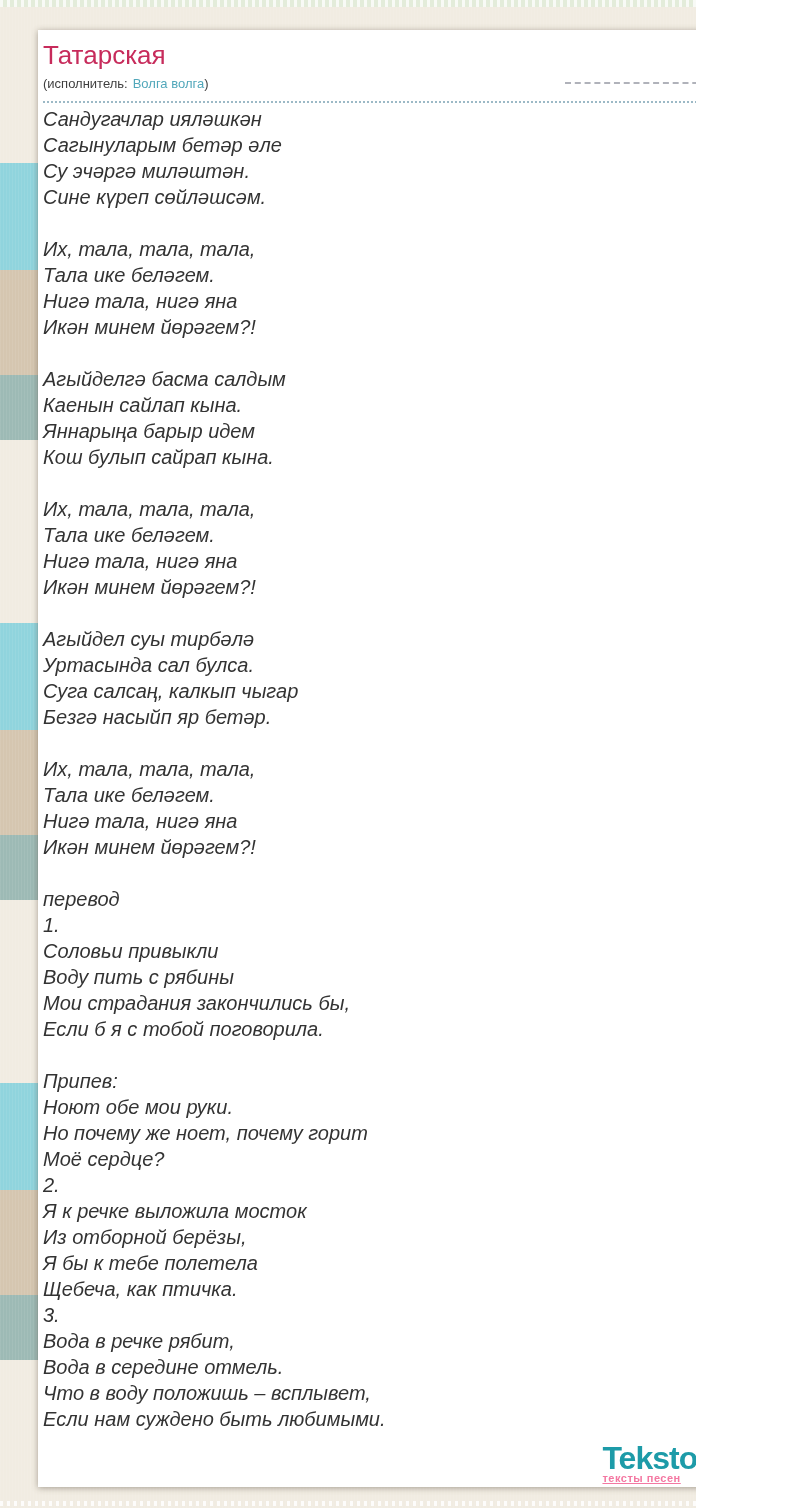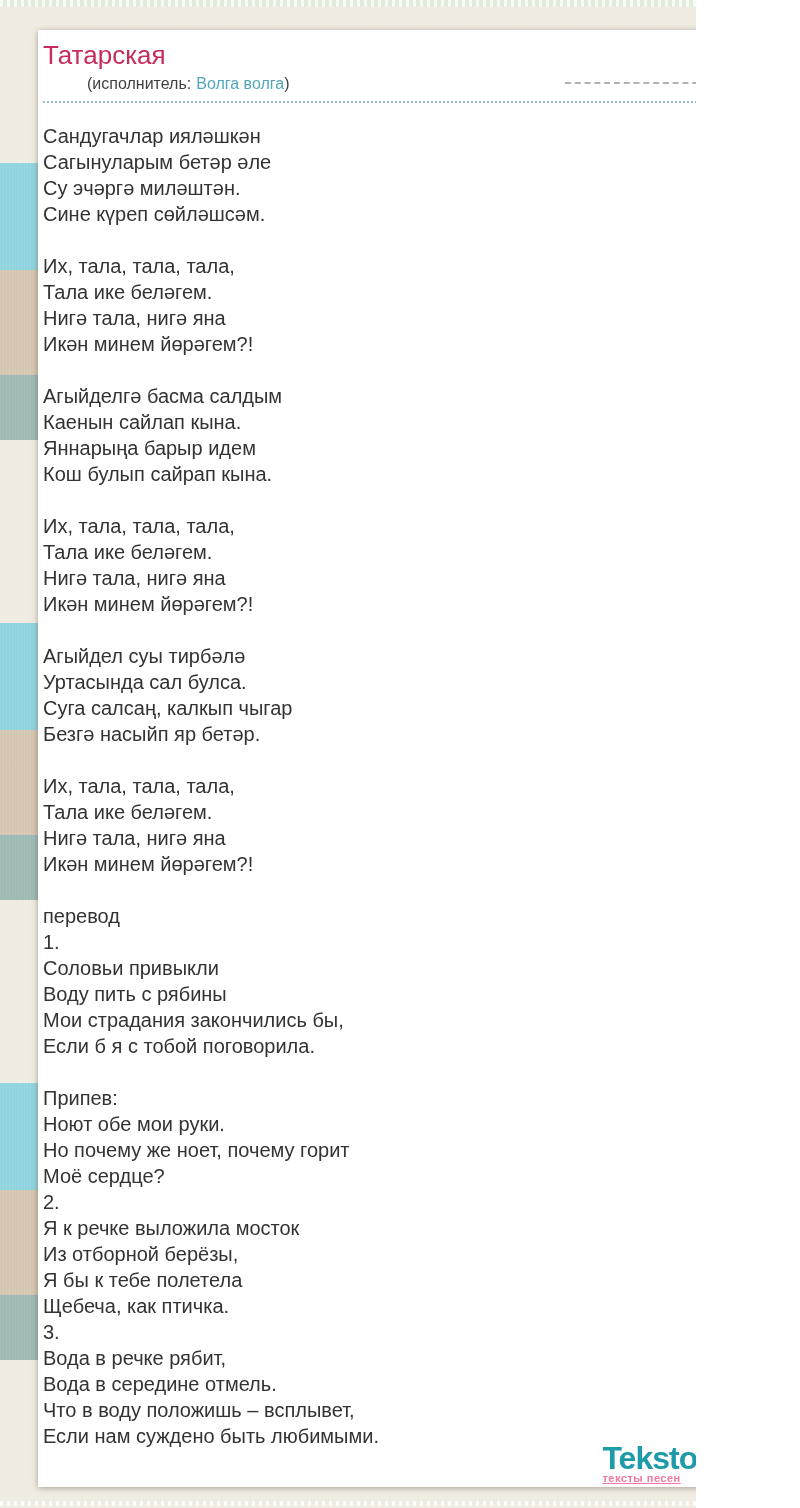--- a/index.html
+++ b/index.html
@@ -43,46 +43,46 @@
   }
   .title {
     margin: 0;
     font-size: 26px;
     font-weight: 400;
     line-height: 30px;
     color: var(--c-title, #c72b5b);
   }
   .artist {
     margin-top: 4px;
-    font-size: 16px;
+    font-size: 13px;
     line-height: 20px;
     color: #3f3f3f;
-    margin-left: 44px;
   }
   .artist-link {
     color: var(--c-link, #51a7ba);
     text-decoration: none;
     margin-left: 5px;
     cursor: pointer;
   }
   .header-dashes {
     position: absolute;
     left: 527px; right: 18px; top: 52px;
     border-top: 2px dashed #9699a3;
     opacity: 0.75;
   }
   .divider {
     margin-top: 7px;
     border-bottom: 2px dotted #9cb9c6;
   }
   .lyrics {
-    margin-top: 20px;
+    margin-top: 3px;
     font-size: 20px;
     line-height: 26px;
     color: var(--c-text, #333333);
+    font-style: italic;
   }
   .lyrics .line { min-height: 26px; white-space: pre-wrap; }
   .logo {
     position: absolute;
     right: 7px; bottom: 3px;
     display: block;
     text-align: left;
     text-decoration: none;
     cursor: pointer;
   }

